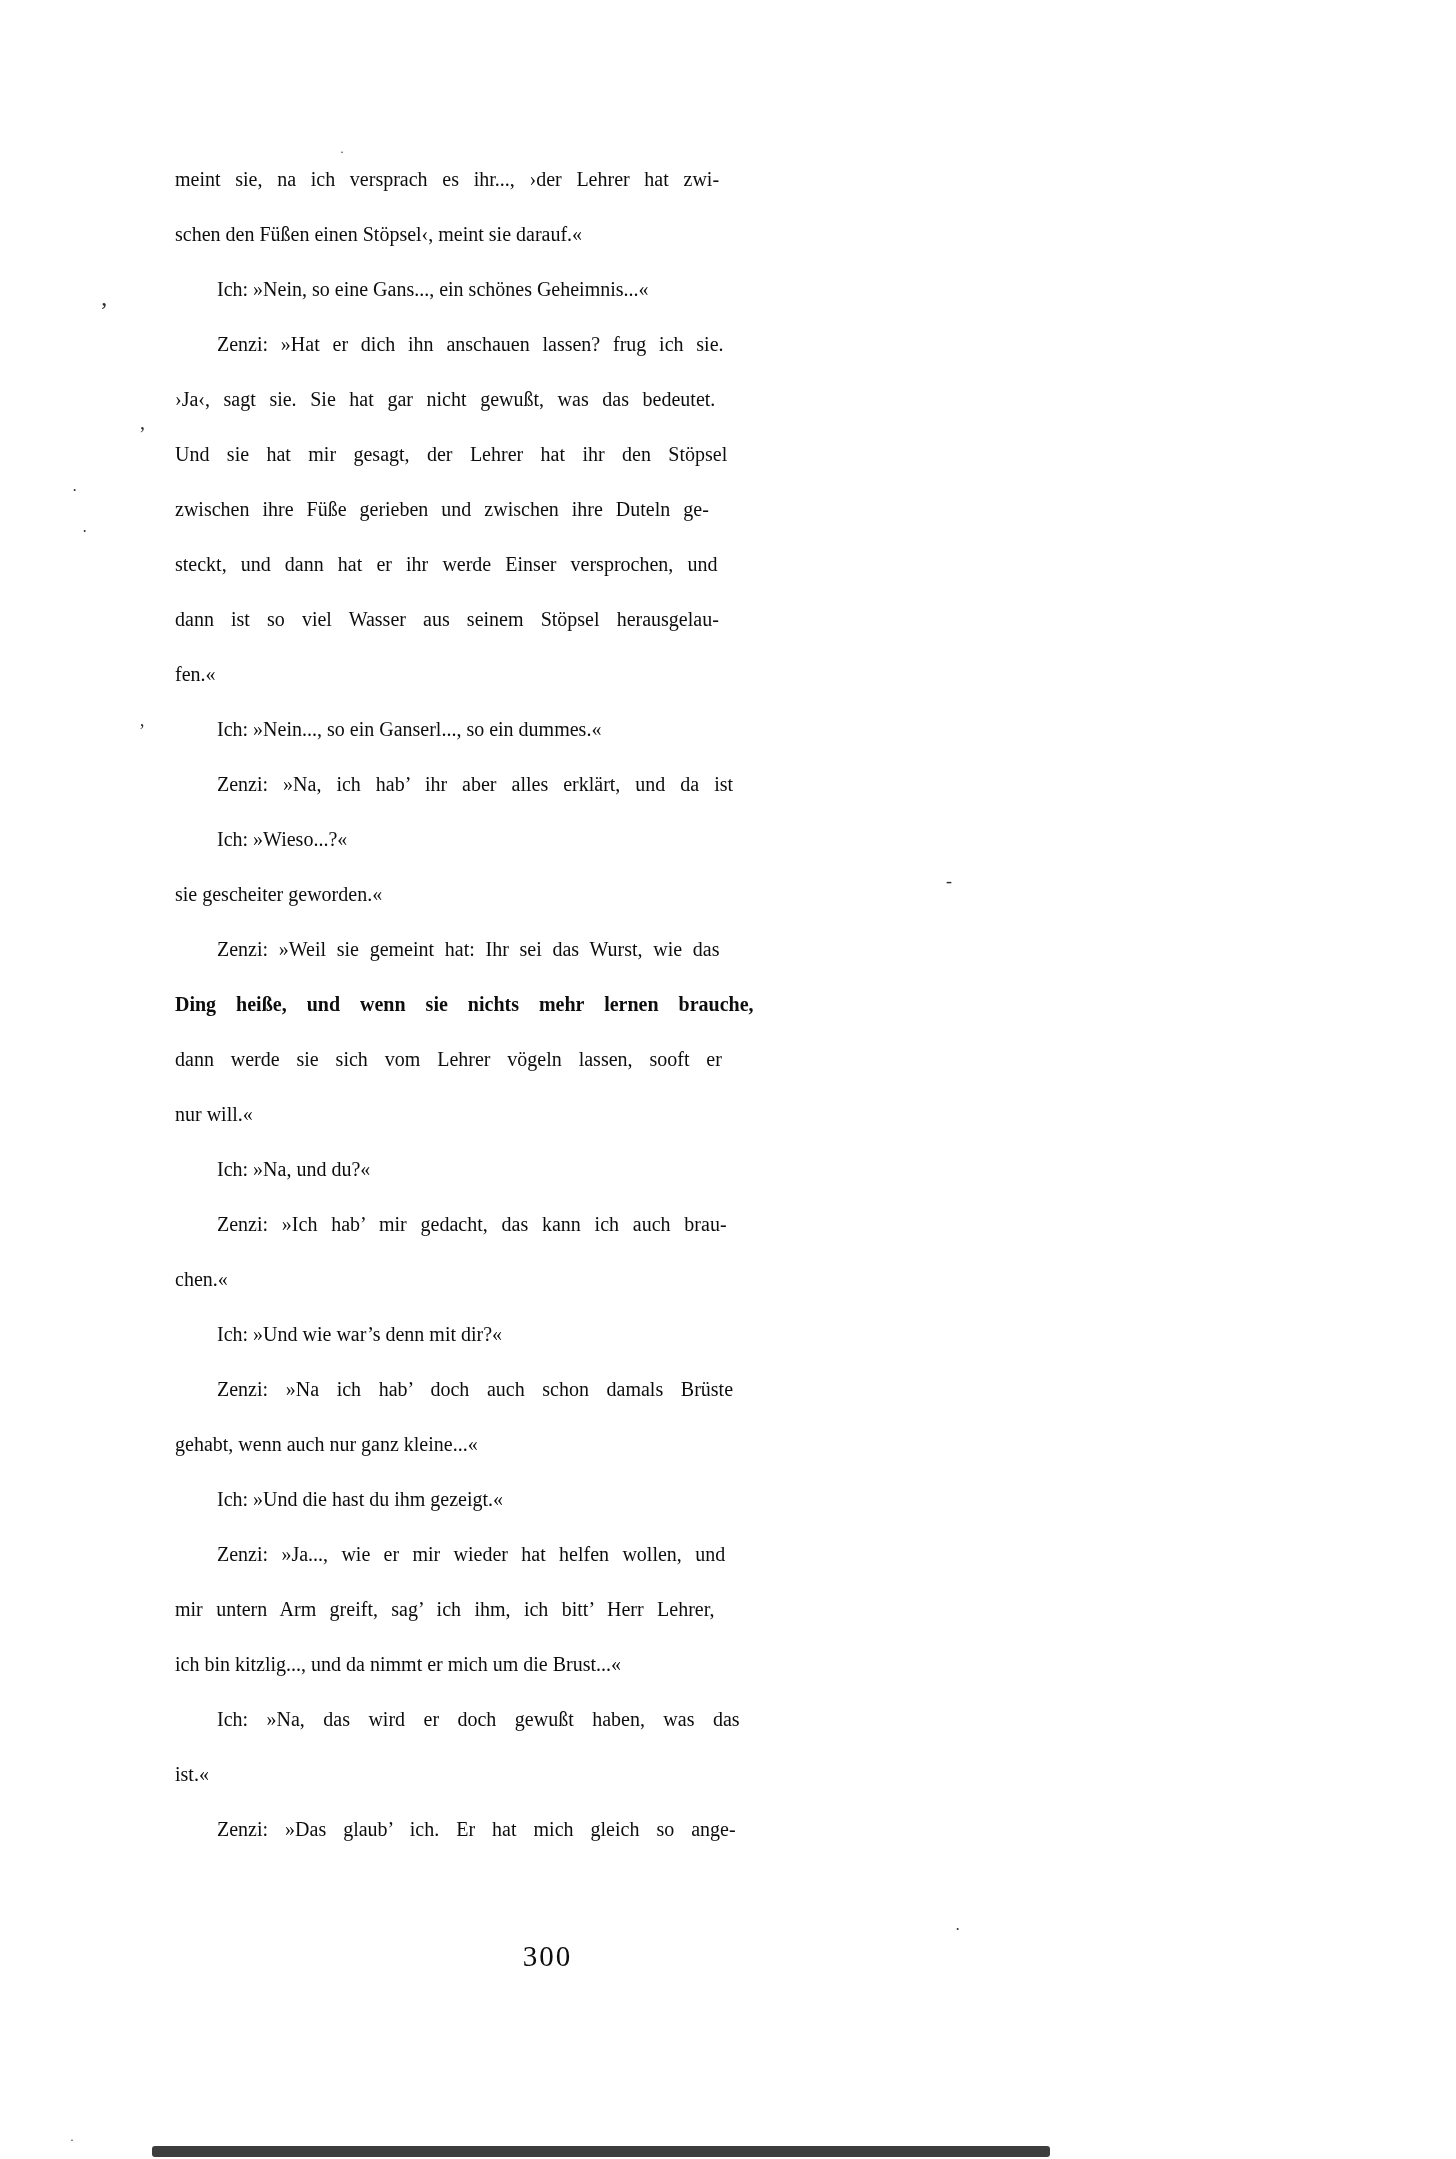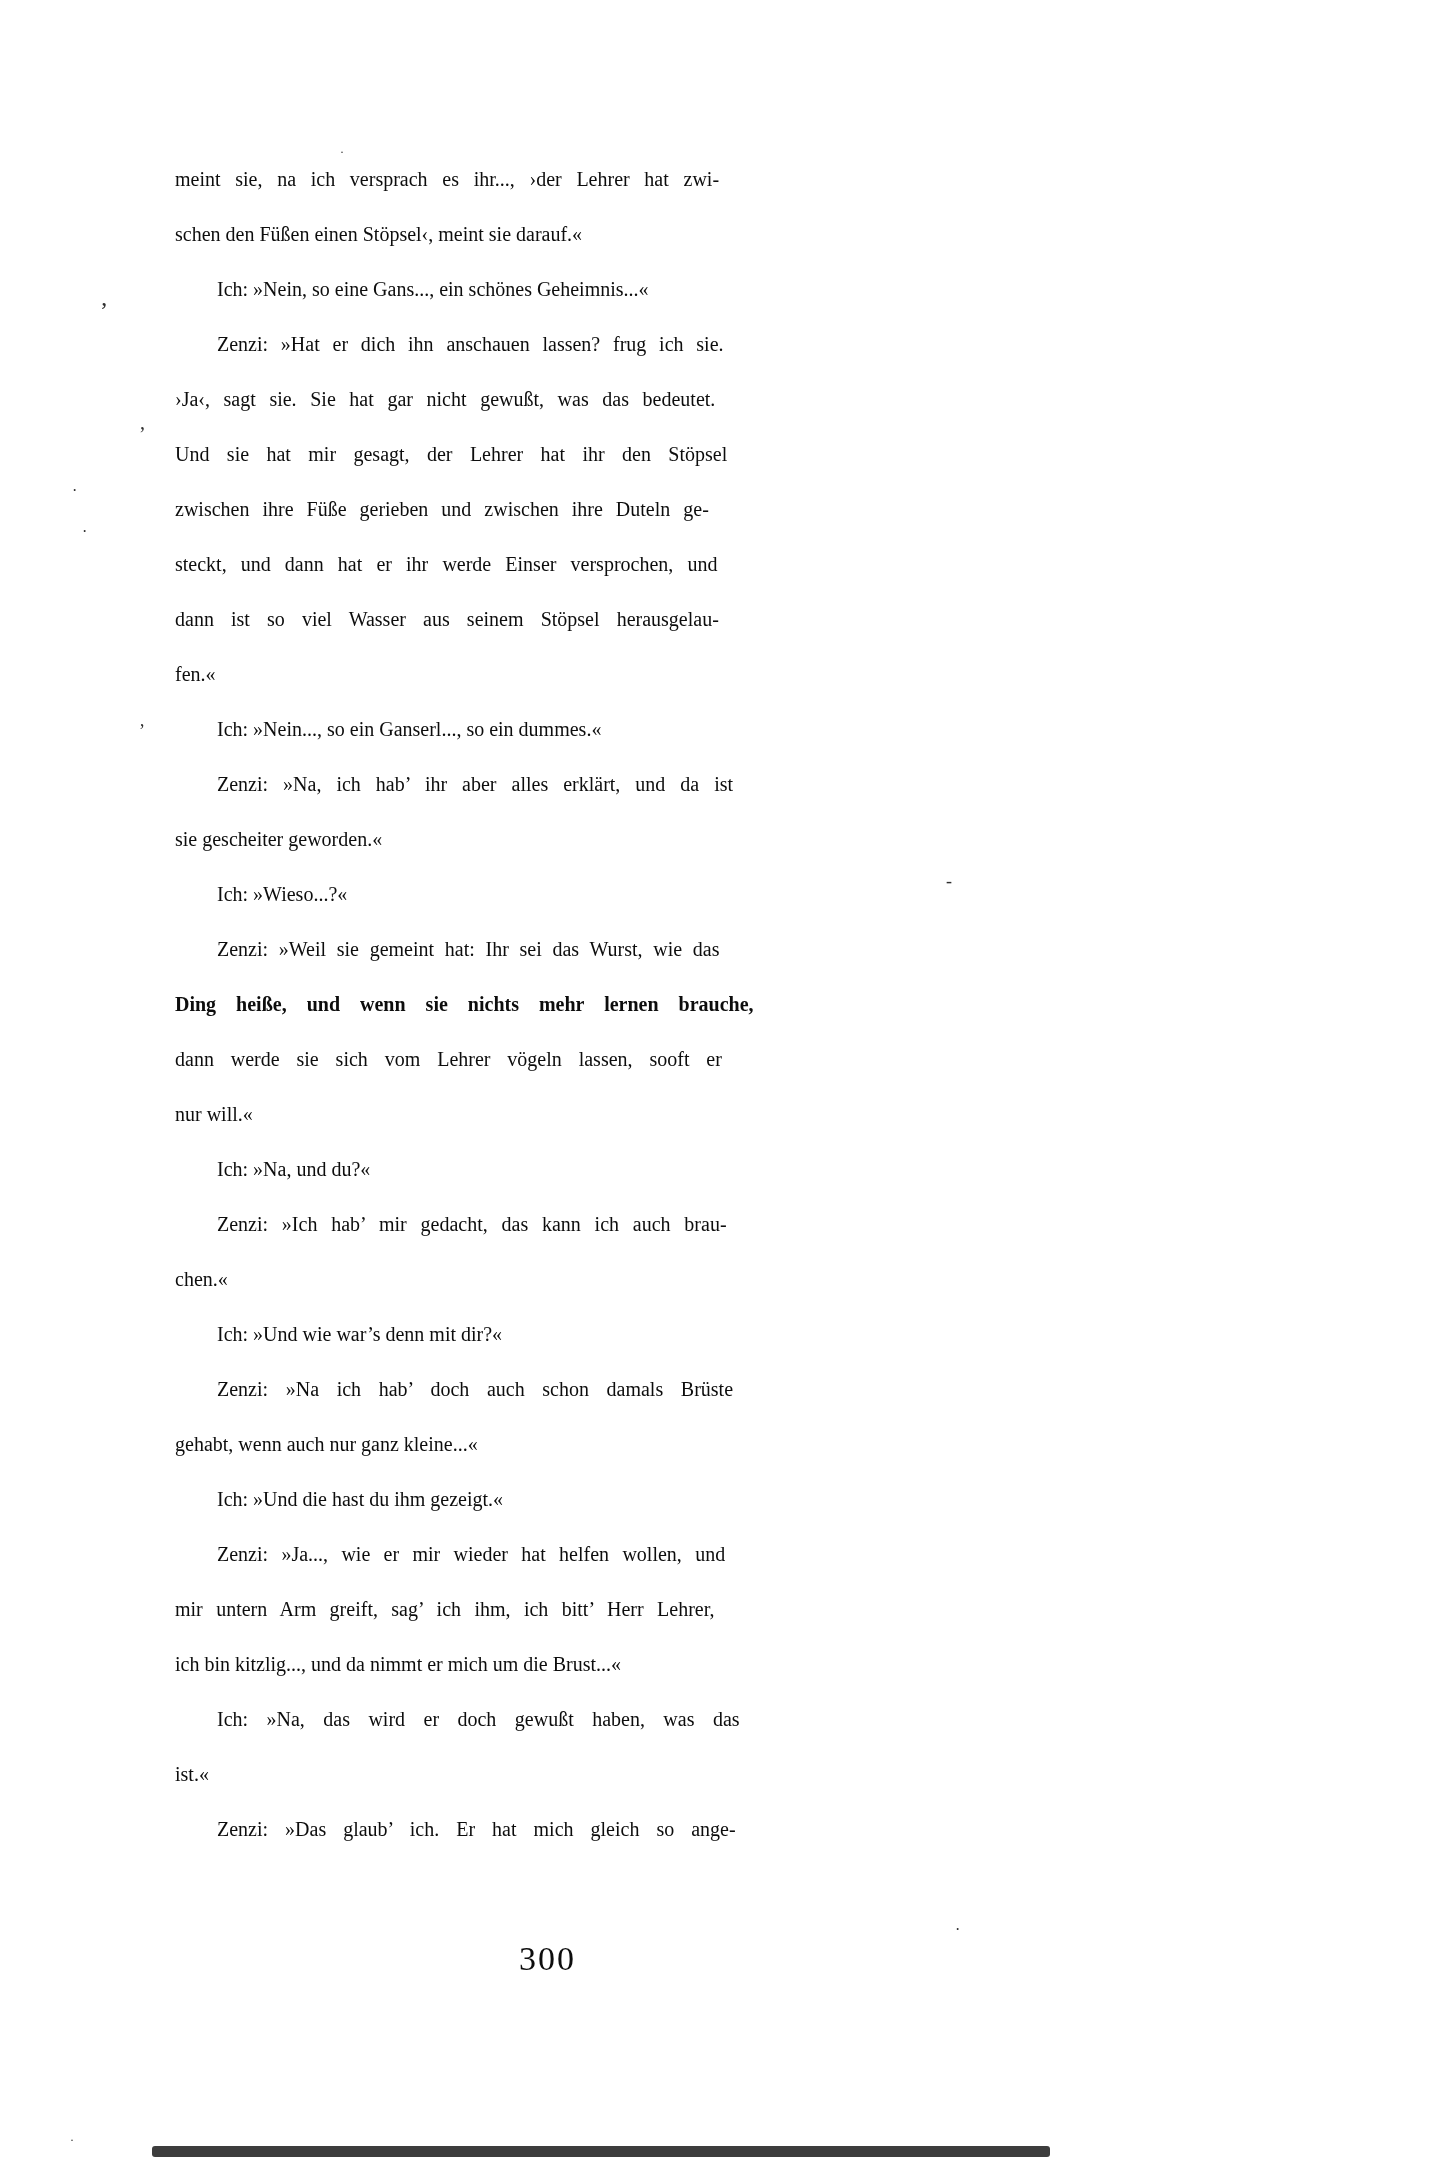--- a/index.html
+++ b/index.html
@@ -25,21 +25,21 @@
     white-space: nowrap;
   }
   .line.indent { padding-left: 42px; }
   .line-text { display: inline-block; white-space: nowrap; }
   .page-number {
     position: absolute;
     left: 175px;
     top: 1940px;
     width: 745px;
     text-align: center;
-    font-size: 34px;
+    font-size: 29px;
     letter-spacing: 2px;
   }
   .artifact {
     position: absolute;
     color: #2e2e2e;
     line-height: 1;
     pointer-events: none;
   }
   .scan-bar {
     position: absolute;
@@ -56,22 +56,22 @@
       <div class="line indent"><span class="line-text">Ich: »Nein, so eine Gans..., ein schönes Geheimnis...«</span></div>
       <div class="line indent"><span class="line-text" style="word-spacing: 7.77778px;">Zenzi: »Hat er dich ihn anschauen lassen? frug ich sie.</span></div>
       <div class="line"><span class="line-text" style="word-spacing: 8.6px;">›Ja‹, sagt sie. Sie hat gar nicht gewußt, was das bedeutet.</span></div>
       <div class="line"><span class="line-text" style="word-spacing: 12.4px;">Und sie hat mir gesagt, der Lehrer hat ihr den Stöpsel</span></div>
       <div class="line"><span class="line-text" style="word-spacing: 8px;">zwischen ihre Füße gerieben und zwischen ihre Duteln ge-</span></div>
       <div class="line"><span class="line-text" style="word-spacing: 9.11111px;">steckt, und dann hat er ihr werde Einser versprochen, und</span></div>
       <div class="line"><span class="line-text" style="word-spacing: 12.125px;">dann ist so viel Wasser aus seinem Stöpsel herausgelau-</span></div>
       <div class="line"><span class="line-text">fen.«</span></div>
       <div class="line indent"><span class="line-text">Ich: »Nein..., so ein Ganserl..., so ein dummes.«</span></div>
       <div class="line indent"><span class="line-text" style="word-spacing: 10px;">Zenzi: »Na, ich hab’ ihr aber alles erklärt, und da ist</span></div>
+      <div class="line indent"><span class="line-text">Ich: »Wieso...?«</span></div>
       <div class="line"><span class="line-text">sie gescheiter geworden.«</span></div>
-      <div class="line indent"><span class="line-text">Ich: »Wieso...?«</span></div>
       <div class="line indent"><span class="line-text" style="word-spacing: 5.7px;">Zenzi: »Weil sie gemeint hat: Ihr sei das Wurst, wie das</span></div>
       <div class="line"><span class="line-text" style="word-spacing: 15px; font-weight: bold;">Ding heiße, und wenn sie nichts mehr lernen brauche,</span></div>
       <div class="line"><span class="line-text" style="word-spacing: 11.8889px;">dann werde sie sich vom Lehrer vögeln lassen, sooft er</span></div>
       <div class="line"><span class="line-text">nur will.«</span></div>
       <div class="line indent"><span class="line-text">Ich: »Na, und du?«</span></div>
       <div class="line indent"><span class="line-text" style="word-spacing: 8.77778px;">Zenzi: »Ich hab’ mir gedacht, das kann ich auch brau-</span></div>
       <div class="line"><span class="line-text">chen.«</span></div>
       <div class="line indent"><span class="line-text">Ich: »Und wie war’s denn mit dir?«</span></div>
       <div class="line indent"><span class="line-text" style="word-spacing: 12.625px; text-align: right;">Zenzi: »Na ich hab’ doch auch schon damals Brüste</span></div>
       <div class="line"><span class="line-text">gehabt, wenn auch nur ganz kleine...«</span></div>

